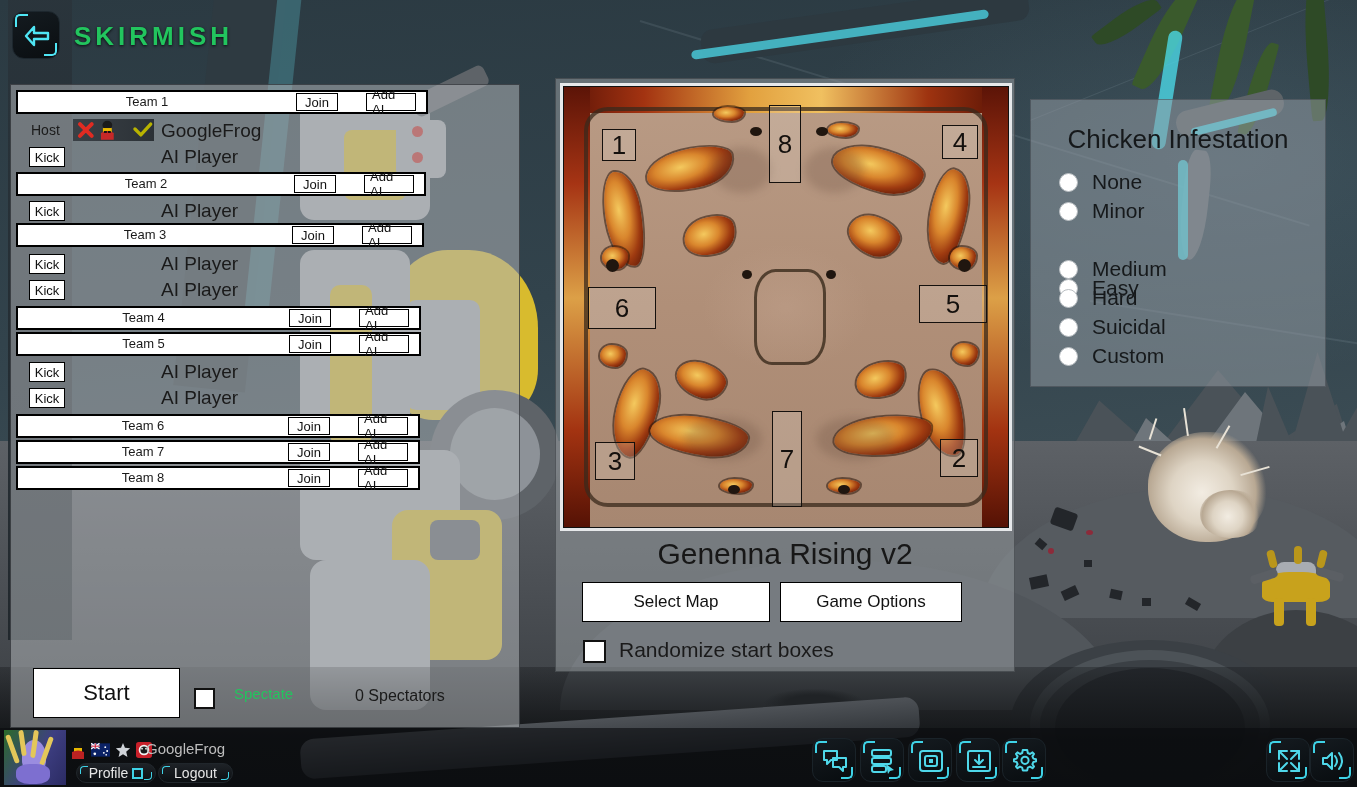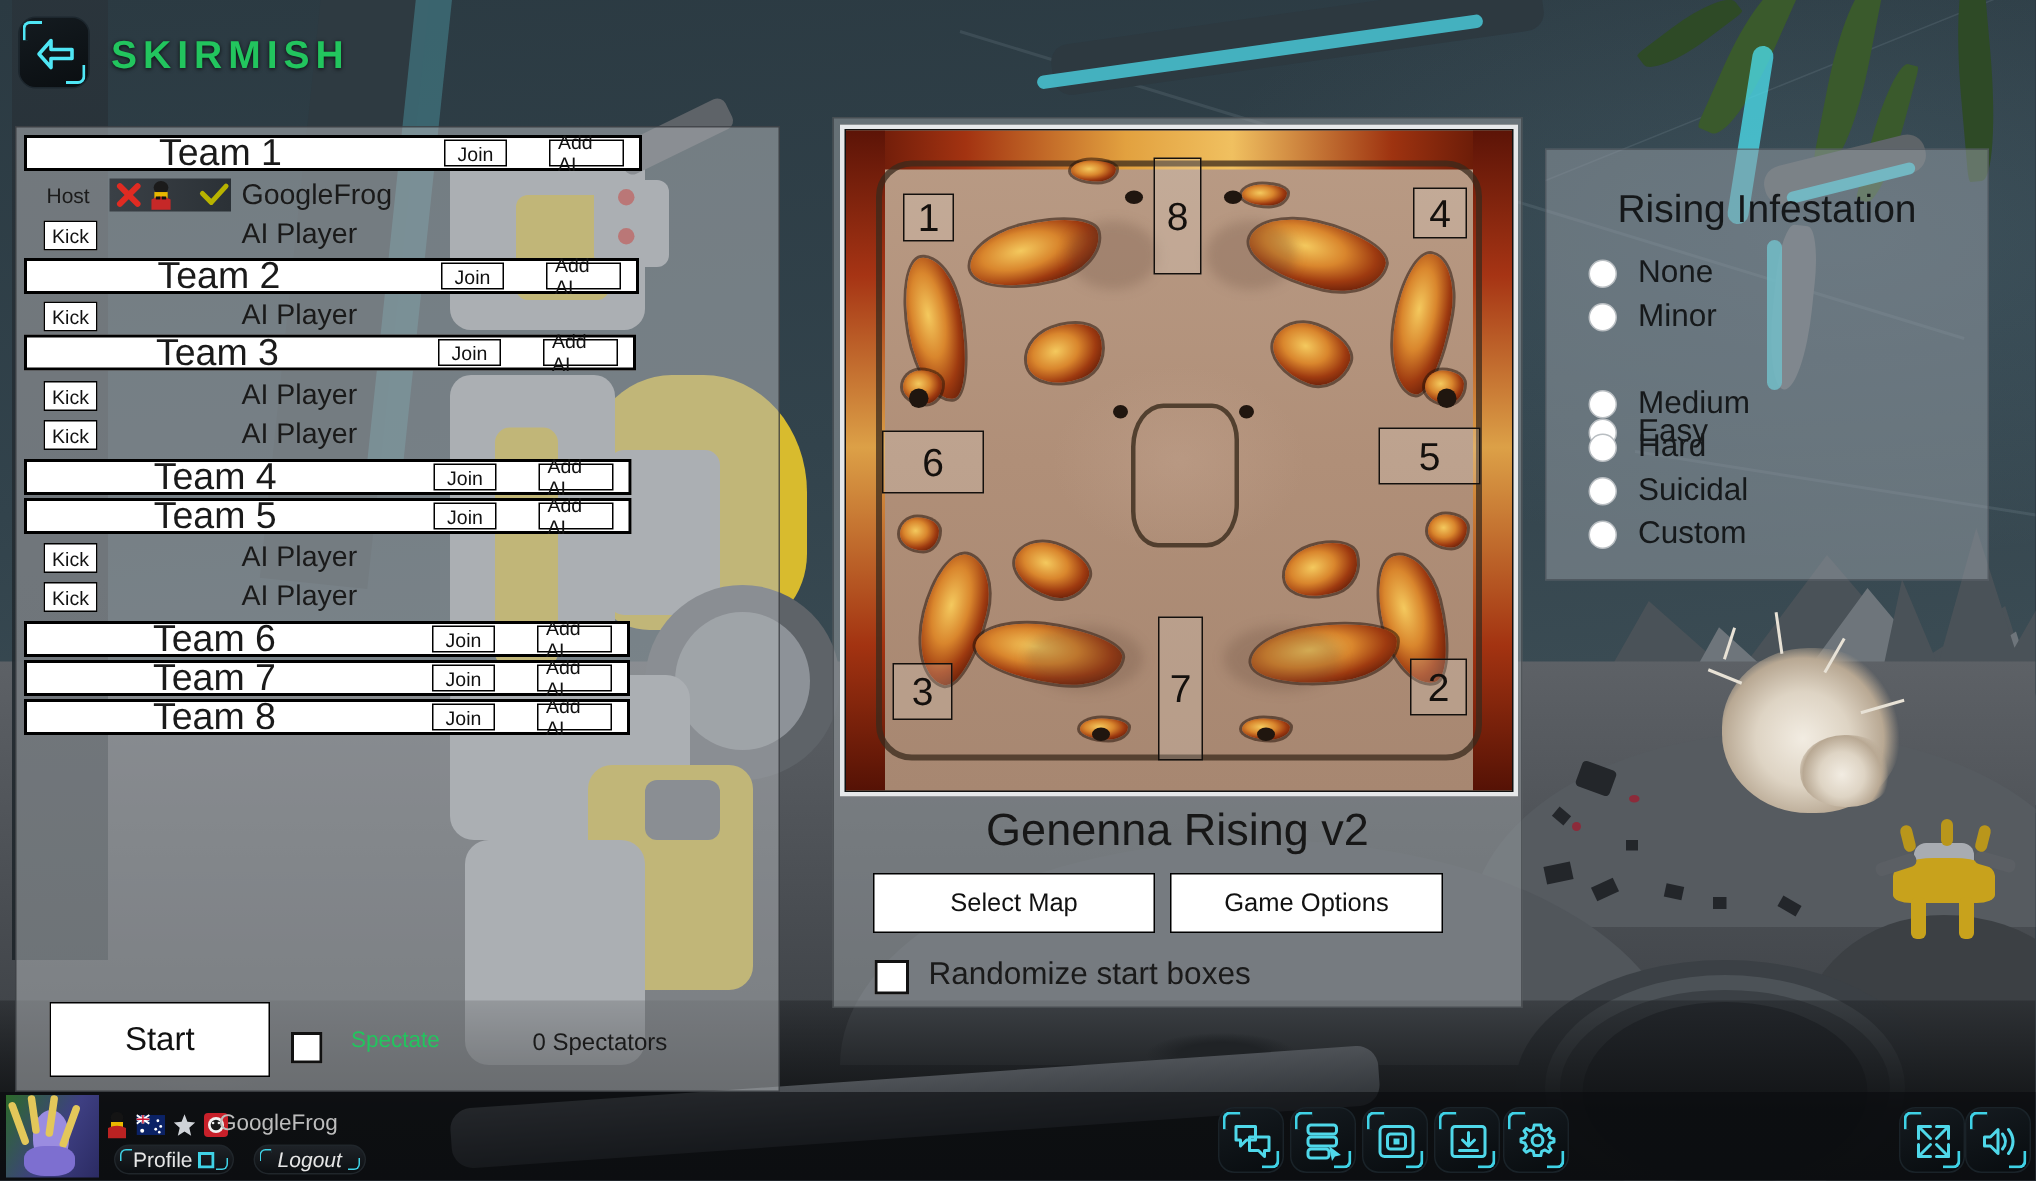--- a/index.html
+++ b/index.html
@@ -119,21 +119,21 @@
     border:1px solid rgba(30,34,38,0.65);
   }
   .team-header {
     position:absolute; left:5px; height:24px;
     background:#fff; border:2px solid #000;
     display:flex; align-items:center;
     cursor:pointer;
   }
   .team-name {
     position:absolute; left:0; right:0; text-align:center;
-    font-size:25px; color:#1a1a1a; line-height:20px;
+    font-size:13px; color:#1a1a1a; line-height:20px;
     padding-right: 150px;
   }
   .tbtn {
     position:absolute; height:18px;
     background:#fff; border:1.5px solid #000;
     font-size:13px; color:#111;
     display:flex; align-items:center; justify-content:center;
     cursor:pointer; padding:0 5px;
   }
   .btn-join { right:88px; width:42px; }
@@ -280,21 +280,21 @@
   .dark-btn {
     position:absolute; bottom:4px; height:20px;
     background: linear-gradient(180deg,#1e2227,#0c0f12);
     border-radius:10px; border:1px solid #20262b;
     color:#e6e6e6; font-size:14px;
     display:flex; align-items:center; justify-content:center;
     cursor:pointer;
   }
   .dark-btn .cr { position:absolute; width:8px; height:8px; border:1.5px solid #3fd2e6; }
   #profile-btn { left:76px; width:80px; }
-  #logout-btn { left:169px; width:75px;font-style:italic; }
+  #logout-btn { left:158px; width:75px; }
 
   .toolbtn {
     position:absolute; bottom:5px; width:44px; height:44px;
     background: linear-gradient(160deg,#151b20,#080c0f);
     border-radius:11px; border:1px solid #1a2329;
     cursor:pointer;
   }
   .toolbtn .cnr { position:absolute; width:12px; height:12px; border:2px solid #3fd2e6; }
   .toolbtn .cnr.tl { left:2px; top:2px; border-right:none; border-bottom:none; border-radius:5px 0 0 0; }
   .toolbtn .cnr.br { right:2px; bottom:2px; border-left:none; border-top:none; border-radius:0 0 5px 0; }
@@ -583,21 +583,21 @@
   </div>
 
   <div class="map-title">Genenna Rising v2</div>
   <div class="map-btn" id="select-map-btn">Select Map</div>
   <div class="map-btn" id="game-options-btn">Game Options</div>
   <div class="rand-box"></div>
   <div class="rand-label">Randomize start boxes</div>
 </div>
 
 <div id="chickenpanel">
-  <div class="ci-title">Rising Infestation</div>
+  <div class="ci-title">Chicken Infestation</div>
 
   <div class="ci-row" style="top:68px;">
     <span class="radio"></span>
     <span class="ci-label">None</span>
   </div>
   <div class="ci-row" style="top:97px;">
     <span class="radio"></span>
     <span class="ci-label">Minor</span>
   </div>
   <div class="ci-row" style="top:126px;margin-top:48px;">

